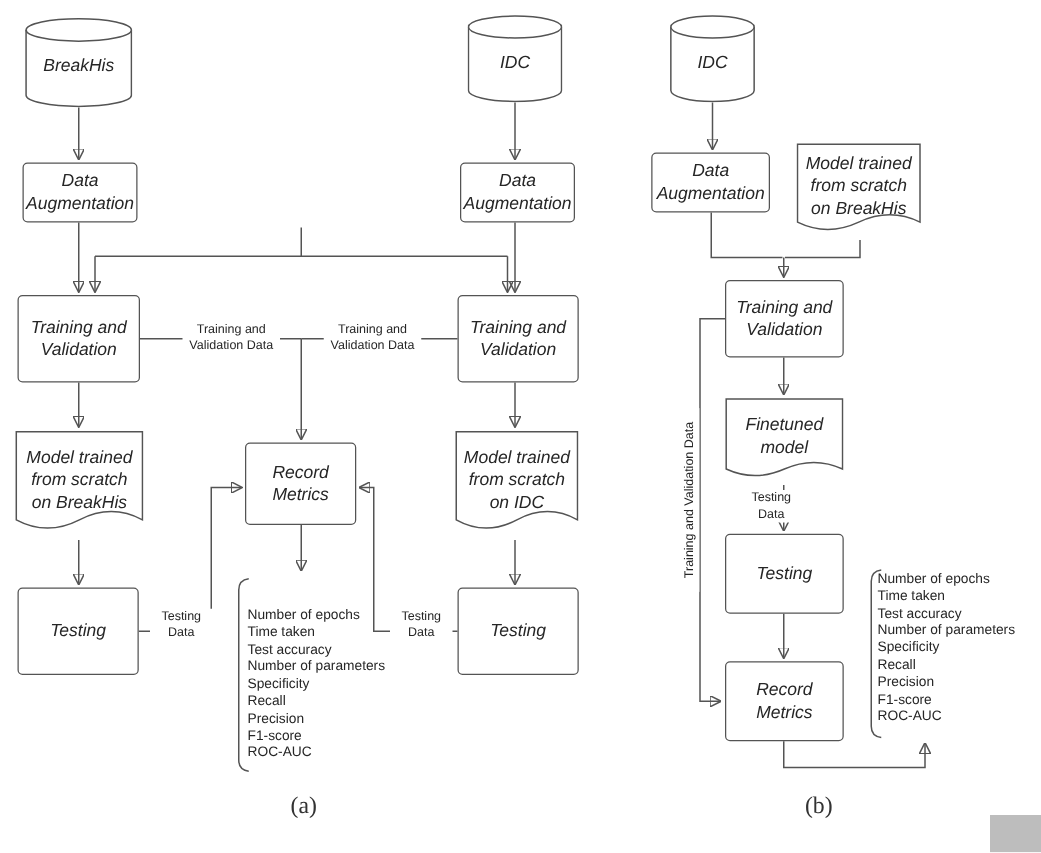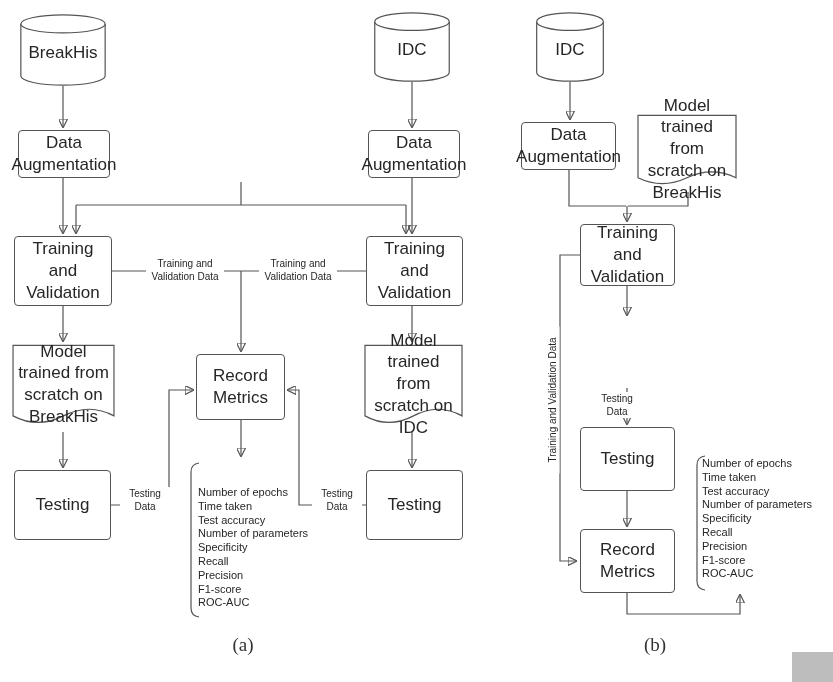--- a/index.html
+++ b/index.html
@@ -3,21 +3,21 @@
 <meta charset="utf-8">
 <style>
   html,body{margin:0;padding:0;background:#ffffff;}
   #canvas{
     position:relative;width:833px;height:682px;background:#ffffff;overflow:hidden;
     font-family:"Liberation Sans","DejaVu Sans",sans-serif;color:#262626;
   }
   #connectors{position:absolute;left:0;top:0;z-index:1;}
   #connectors path{stroke:#545454;stroke-width:1.2;fill:none;}
   .node{position:absolute;z-index:2;display:flex;align-items:center;justify-content:center;
-        text-align:center;font-size:17px;line-height:1.28;color:#262626;box-sizing:border-box;}
+        text-align:center;font-size:14px;line-height:1.28;color:#262626;box-sizing:border-box;font-style:italic;}
   .rect{border:1px solid #545454;border-radius:4px;background:#ffffff;padding:3px 5px;}
   .shape-svg{position:absolute;left:0;top:0;width:100%;height:100%;}
   .shape-svg path{stroke:#545454;stroke-width:1.2;fill:#ffffff;}
   .shape-label{position:relative;z-index:1;padding:0 5px;}
   .doc .shape-label{margin-bottom:8px;}
   .cyl .shape-label{margin-top:6px;}
   .edge-label{position:absolute;z-index:3;background:#ffffff;font-size:10px;line-height:1.3;
         text-align:center;color:#262626;padding:0 1px;}
   .rot{transform:rotate(-90deg);transform-origin:center center;white-space:nowrap;}
   .metrics{position:absolute;z-index:2;font-size:11px;line-height:13.8px;text-align:left;color:#262626;}
@@ -166,20 +166,26 @@
     <svg class="shape-svg" viewBox="0 0 100 60" preserveAspectRatio="none">
       <path vector-effect="non-scaling-stroke" d="M1,1 L99,1 L99,49 Q75,40 50,49 Q25,58 1,49 Z"></path>
     </svg>
     <span class="shape-label">Model trained from scratch on BreakHis</span>
   </div>
 
   <div class="node rect" style="left:580px;top:224px;width:95px;height:62px;">
     <span>Training and Validation</span>
   </div>
 
+  <div class="node doc" style="left:580px;top:318px;width:95px;height:70px;">
+    <svg class="shape-svg" viewBox="0 0 100 60" preserveAspectRatio="none">
+      <path vector-effect="non-scaling-stroke" d="M1,1 L99,1 L99,49 Q75,40 50,49 Q25,58 1,49 Z"></path>
+    </svg>
+    <span class="shape-label">Finetuned model</span>
+  </div>
 
   <div class="node rect" style="left:580px;top:427px;width:95px;height:64px;">
     <span>Testing</span>
   </div>
 
   <div class="node rect" style="left:580px;top:529px;width:95px;height:64px;">
     <span>Record Metrics</span>
   </div>
 
   <div class="edge-label rot" style="left:479px;top:393px;width:145px;height:14px;">Training and Validation Data</div>

